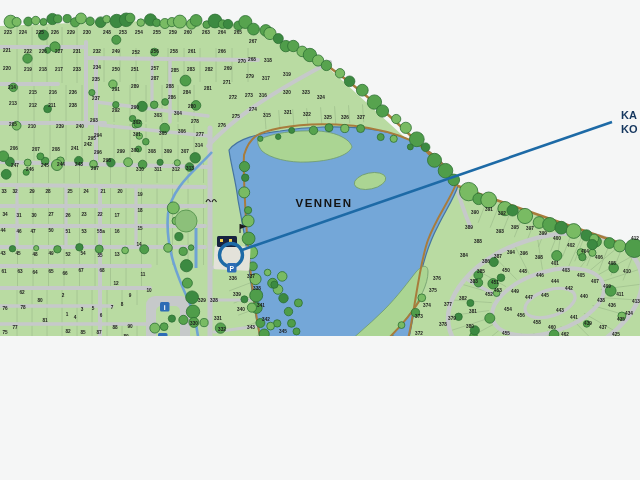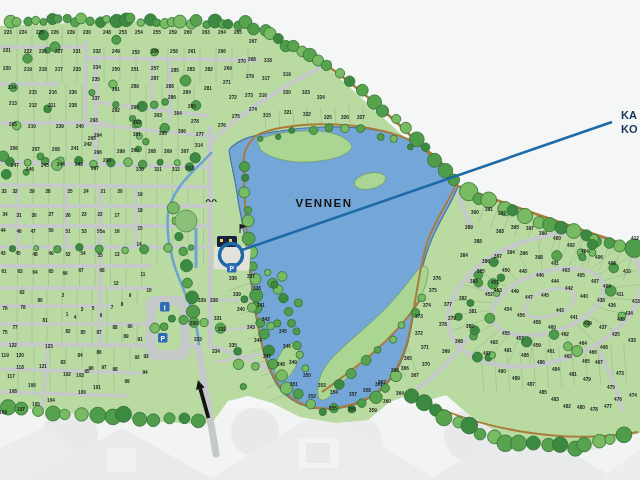--- a/index.html
+++ b/index.html
@@ -1,16 +1,16 @@
 <!DOCTYPE html>
 <html><head>
 <meta charset="utf-8">
 <style>
   html,body{margin:0;padding:0;background:#f5f6f6;}
-  #stage{width:640px;height:480px;position:relative;overflow:hidden;font-family:"Liberation Sans",sans-serif;}
+  #stage{width:640px;height:336px;position:relative;overflow:hidden;font-family:"Liberation Sans",sans-serif;}
   svg{display:block}
   .pn{font-family:"Liberation Sans",sans-serif;font-size:4.7px;font-weight:700;fill:#1d1d1d;text-anchor:middle;}
   .lakelbl{font-family:"Liberation Sans",sans-serif;font-size:11.5px;font-weight:700;letter-spacing:1.5px;fill:#141414;text-anchor:middle;}
   .callout{font-family:"Liberation Sans",sans-serif;font-size:11px;font-weight:700;fill:#14365e;}
   .badge{font-family:"Liberation Sans",sans-serif;font-size:6.8px;font-weight:700;fill:#ffffff;text-anchor:middle;}
 </style>
 </head>
 <body>
 
 <div id="stage">

